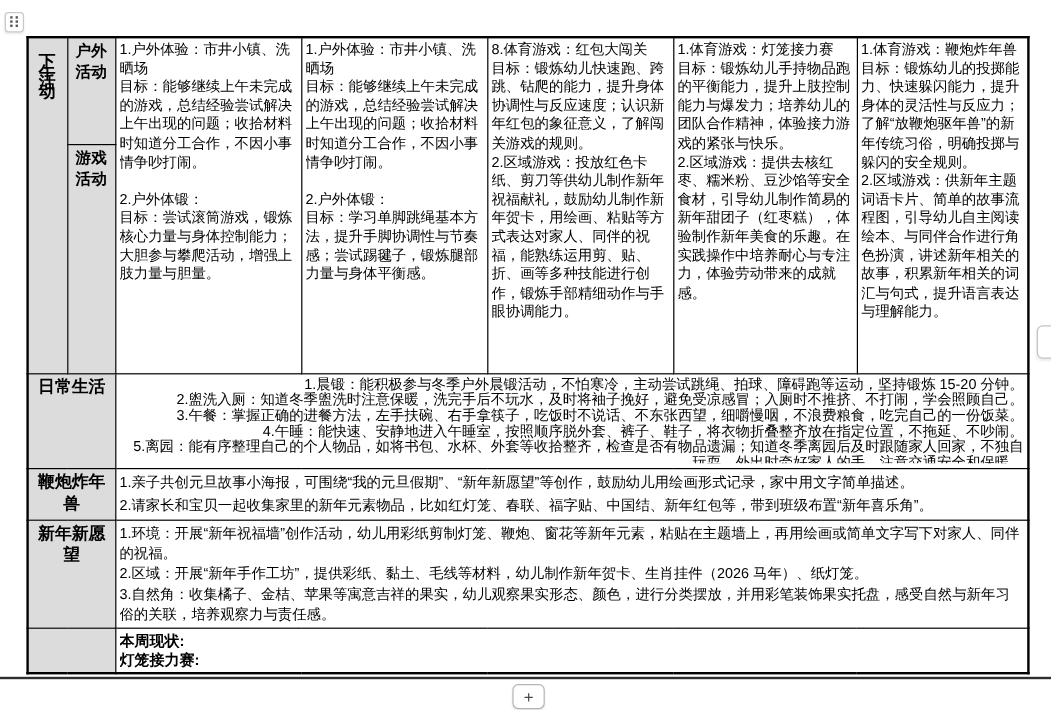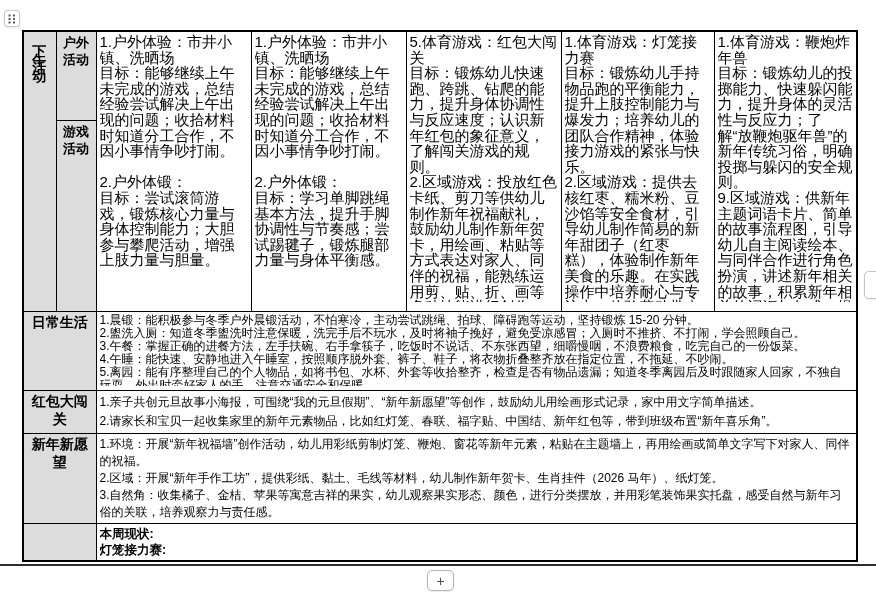--- a/index.html
+++ b/index.html
@@ -21,23 +21,23 @@
   
   table.plan{position:absolute;left:22px;top:30px;width:834px;table-layout:fixed;
              border-collapse:collapse;border:2px solid #000;}
   table.plan td{border:1px solid #000;vertical-align:top;padding:2px 3px;overflow:hidden;}
   td.lab{background:#dcdcdc;vertical-align:middle;text-align:center;font-weight:bold;}
   td.rowlab{font-size:14px;}
   .vtext{writing-mode:vertical-lr;text-orientation:upright;letter-spacing:8px;
          font-size:14px;font-weight:bold;display:inline-block;}
   .sublab{font-size:13px;white-space:pre-line;line-height:17px;}
   .pre{white-space:pre-line;}
-  .cell-aft{font-size:15px;line-height:15.6px;margin-top:12px;}
+  .cell-aft{font-size:12px;line-height:15.6px;margin-top:12px;}
   .cell-aft .box{height:268px;}
-  .cell-daily{font-size:12px;line-height:13px;}
+  .cell-daily{font-size:12px;line-height:13px;text-align:right;}
   .cell-daily .box{height:72px;}
   .cell-parent{font-size:12px;line-height:19px;margin-left:13px;}
   .cell-parent .box{height:38px;}
   .cell-env{font-size:12px;line-height:17.2px;}
   .cell-env .box{height:84px;}
   .cell-week{font-size:12.5px;line-height:16px;font-weight:bold;}
   .cell-week .box{height:32px;}
   .box{overflow:hidden;}
 </style>
 </head>
@@ -84,54 +84,54 @@
 目标：尝试滚筒游戏，锻炼核心力量与身体控制能力；大胆参与攀爬活动，增强上肢力量与胆量。</div>
       </td>
       <td class="cell-aft" rowspan="2">
         <div class="box pre">1.户外体验：市井小镇、洗晒场
 目标：能够继续上午未完成的游戏，总结经验尝试解决上午出现的问题；收拾材料时知道分工合作，不因小事情争吵打闹。
 
 2.户外体锻：
 目标：学习单脚跳绳基本方法，提升手脚协调性与节奏感；尝试踢毽子，锻炼腿部力量与身体平衡感。</div>
       </td>
       <td class="cell-aft" rowspan="2">
-        <div class="box pre">5.体育游戏：红包大闯关
+        <div class="box pre">8.体育游戏：红包大闯关
 目标：锻炼幼儿快速跑、跨跳、钻爬的能力，提升身体协调性与反应速度；认识新年红包的象征意义，了解闯关游戏的规则。
 2.区域游戏：投放红色卡纸、剪刀等供幼儿制作新年祝福献礼，鼓励幼儿制作新年贺卡，用绘画、粘贴等方式表达对家人、同伴的祝福，能熟练运用剪、贴、折、画等多种技能进行创作，锻炼手部精细动作与手眼协调能力。</div>
       </td>
       <td class="cell-aft" rowspan="2">
         <div class="box pre">1.体育游戏：灯笼接力赛
 目标：锻炼幼儿手持物品跑的平衡能力，提升上肢控制能力与爆发力；培养幼儿的团队合作精神，体验接力游戏的紧张与快乐。
 2.区域游戏：提供去核红枣、糯米粉、豆沙馅等安全食材，引导幼儿制作简易的新年甜团子（红枣糕），体验制作新年美食的乐趣。在实践操作中培养耐心与专注力，体验劳动带来的成就感。</div>
       </td>
       <td class="cell-aft" rowspan="2">
         <div class="box pre">1.体育游戏：鞭炮炸年兽
 目标：锻炼幼儿的投掷能力、快速躲闪能力，提升身体的灵活性与反应力；了解“放鞭炮驱年兽”的新年传统习俗，明确投掷与躲闪的安全规则。
-9.区域游戏：供新年主题词语卡片、简单的故事流程图，引导幼儿自主阅读绘本、与同伴合作进行角色扮演，讲述新年相关的故事，积累新年相关的词汇与句式，提升语言表达与理解能力。</div>
+2.区域游戏：供新年主题词语卡片、简单的故事流程图，引导幼儿自主阅读绘本、与同伴合作进行角色扮演，讲述新年相关的故事，积累新年相关的词汇与句式，提升语言表达与理解能力。</div>
       </td>
     </tr>
 
     <tr style="height:191px">
       <td class="lab sublab">游戏
 活动</td>
     </tr>
 
     <tr style="height:79px">
       <td class="lab rowlab" colspan="2">日常生活</td>
       <td class="cell-daily" colspan="5">
         <div class="box pre">1.晨锻：能积极参与冬季户外晨锻活动，不怕寒冷，主动尝试跳绳、拍球、障碍跑等运动，坚持锻炼 15-20 分钟。
 2.盥洗入厕：知道冬季盥洗时注意保暖，洗完手后不玩水，及时将袖子挽好，避免受凉感冒；入厕时不推挤、不打闹，学会照顾自己。
 3.午餐：掌握正确的进餐方法，左手扶碗、右手拿筷子，吃饭时不说话、不东张西望，细嚼慢咽，不浪费粮食，吃完自己的一份饭菜。
 4.午睡：能快速、安静地进入午睡室，按照顺序脱外套、裤子、鞋子，将衣物折叠整齐放在指定位置，不拖延、不吵闹。
 5.离园：能有序整理自己的个人物品，如将书包、水杯、外套等收拾整齐，检查是否有物品遗漏；知道冬季离园后及时跟随家人回家，不独自玩耍，外出时牵好家人的手，注意交通安全和保暖。</div>
       </td>
     </tr>
 
     <tr style="height:42px">
-      <td class="lab rowlab" colspan="2">红包大闯关</td>
+      <td class="lab rowlab" colspan="2">鞭炮炸年兽</td>
       <td class="cell-parent" colspan="5">
         <div class="box pre">1.亲子共创元旦故事小海报，可围绕“我的元旦假期”、“新年新愿望”等创作，鼓励幼儿用绘画形式记录，家中用文字简单描述。
 2.请家长和宝贝一起收集家里的新年元素物品，比如红灯笼、春联、福字贴、中国结、新年红包等，带到班级布置“新年喜乐角”。</div>
       </td>
     </tr>
 
     <tr style="height:90px">
       <td class="lab rowlab" colspan="2">新年新愿望</td>
       <td class="cell-env" colspan="5">
         <div class="box pre">1.环境：开展“新年祝福墙”创作活动，幼儿用彩纸剪制灯笼、鞭炮、窗花等新年元素，粘贴在主题墙上，再用绘画或简单文字写下对家人、同伴的祝福。

